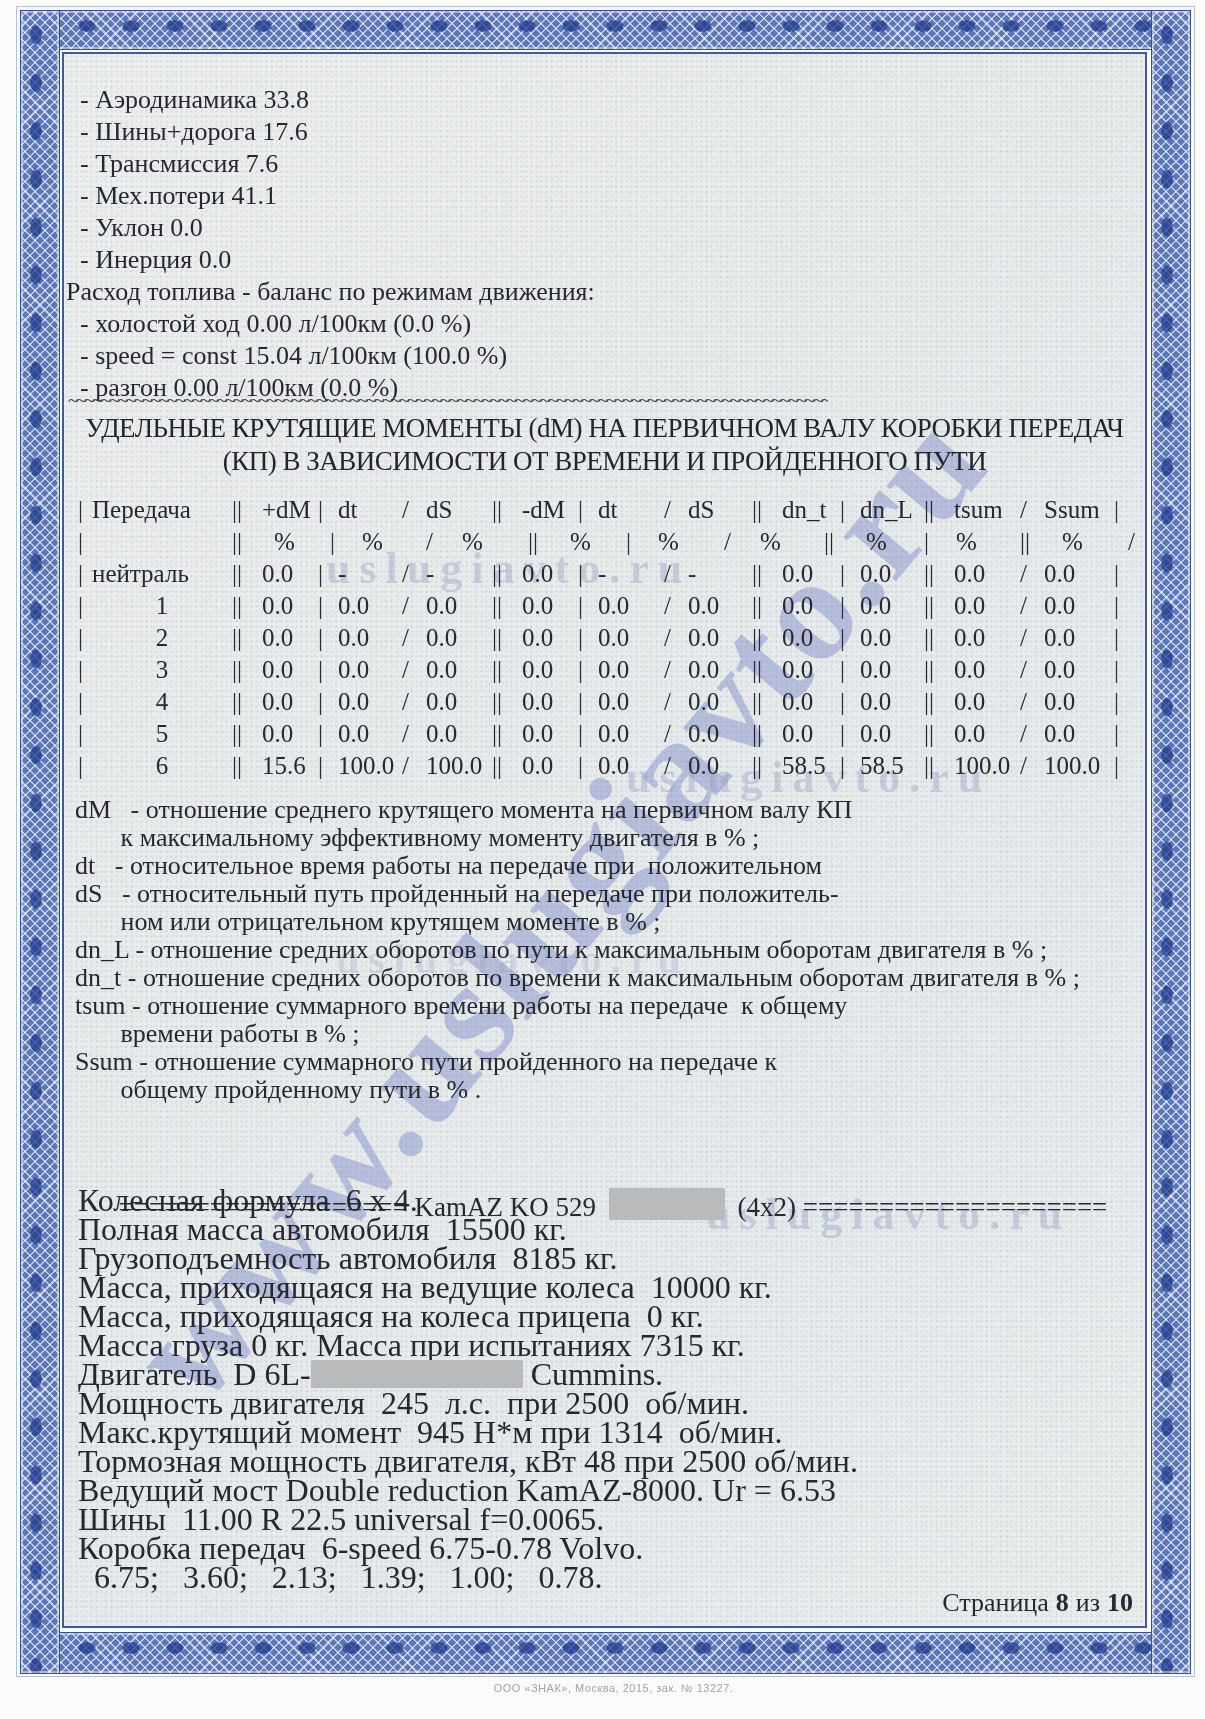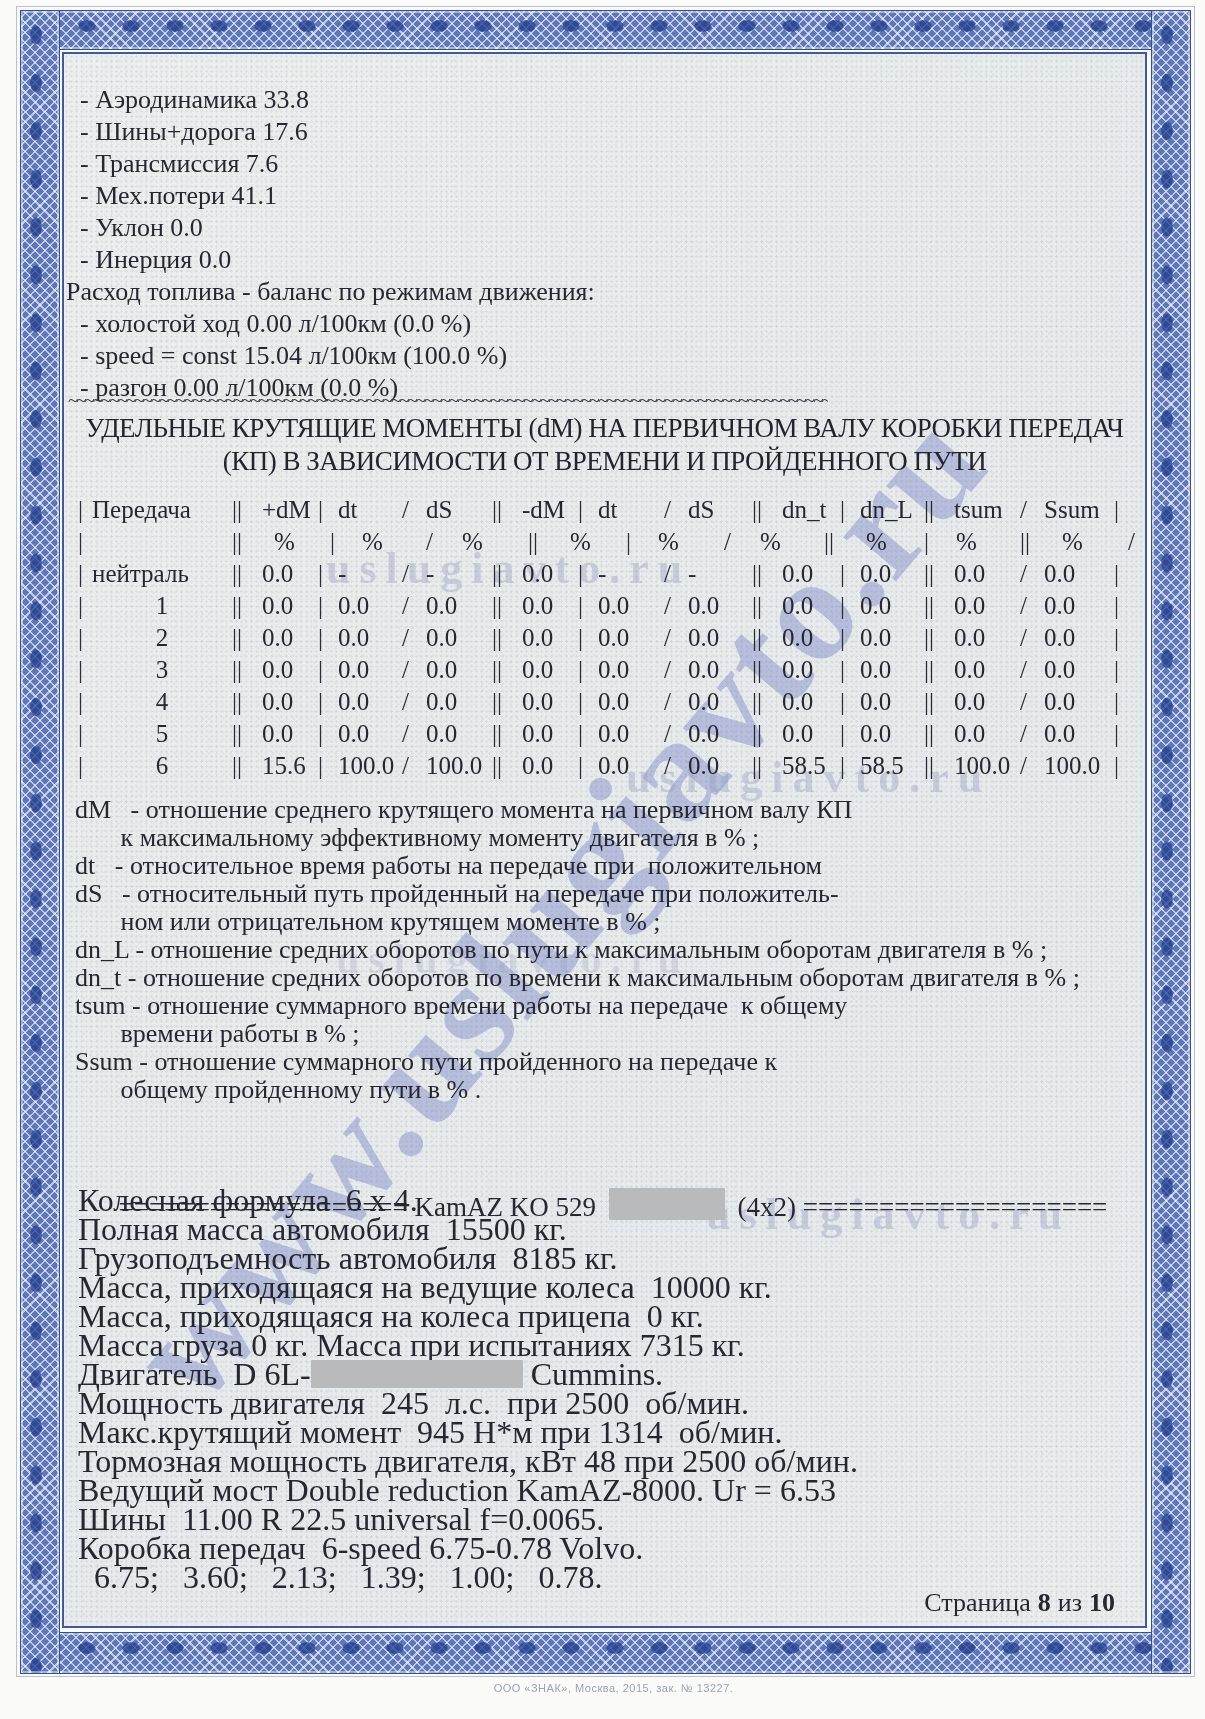--- a/index.html
+++ b/index.html
@@ -75,21 +75,21 @@
   .redact{display:inline-block;background:#b8babb;vertical-align:-4px;border-radius:1px;}
   .redact-kamaz{width:116px;height:32px;margin:0 6px;}
   .redact-engine{width:212px;height:28px;vertical-align:-3px;}
 
   
   .sec-specs{top:1132px;left:14px;font-size:32px;line-height:29px;}
 
   
   .pgf{position:absolute;right:12px;bottom:8px;font-size:26px;}
   .pgf span{margin-right:7px;text-align:center;}
-  .pgf span:last-child{margin-right:18px;}
+  .pgf span:last-child{margin-right:0;}
   .pgf .b{font-weight:bold;}
 
   
   .printline{position:absolute;left:0;right:0;top:1682px;text-align:center;
     font-family:"Liberation Sans","DejaVu Sans",sans-serif;font-size:11px;color:#9aa2b4;letter-spacing:.5px;padding-left:22px;}
 
   
   .wm{position:absolute;pointer-events:none;font-weight:bold;white-space:nowrap;}
   .wm-diag{left:30px;top:1270px;transform:rotate(-50deg);transform-origin:0 0;
     font-size:150px;letter-spacing:2px;color:rgba(112,122,196,.40);}

